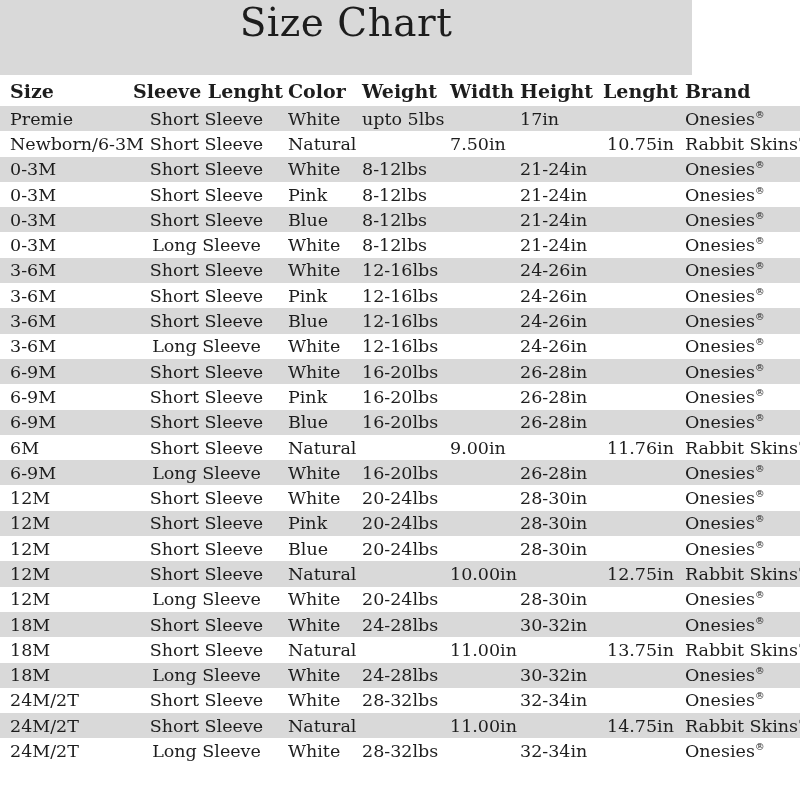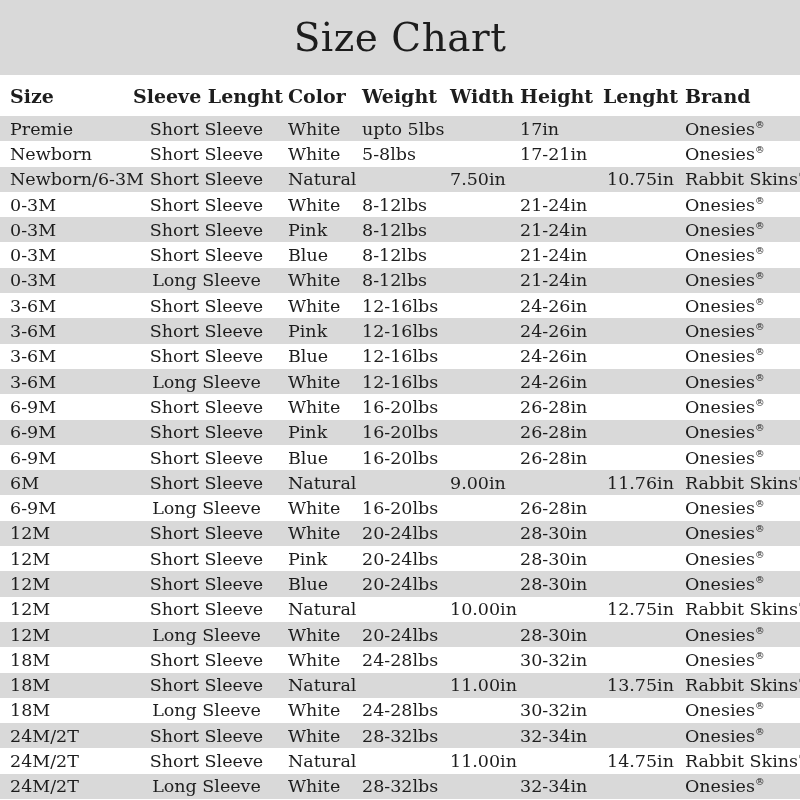--- a/index.html
+++ b/index.html
@@ -12,23 +12,23 @@
   * { box-sizing: border-box; }
   html, body {
     margin: 0; padding: 0;
     width: 800px; height: 800px;
     background: var(--page-bg);
     font-family: "DejaVu Serif", "Liberation Serif", serif;
     color: var(--text);
     overflow: hidden;
   }
   .title-band {
-    width: 800px; height: 75px;
+    width: 692px; height: 75px;
     background: var(--band-bg);
-    display: flex; align-items: center; justify-content: center;
+    display: flex; align-items: flex-start; justify-content: center;
   }
   .page-title {
     margin: 0;
     font-size: 39px;
     font-weight: normal;
     letter-spacing: 0.5px;
     white-space: nowrap;
   }
   table.size-table {
     width: 800px;
@@ -37,21 +37,21 @@
   }
   th, td {
     padding: 0;
     white-space: nowrap;
     overflow: visible;
     vertical-align: middle;
     text-align: left;
   }
   thead th {
     background: var(--header-bg);
-    height: 41px;
+    height: 31px;
     font-size: 19px;
     font-weight: bold;
   }
   tbody td {
     height: 25.3px;
     font-size: 17.5px;
     font-weight: normal;
   }
   tbody tr:nth-child(odd) td { background: var(--stripe-bg); }
   tbody tr:nth-child(even) td { background: var(--page-bg); }
@@ -103,30 +103,20 @@
         <td class="col-0">Premie</td>
         <td class="col-1">Short Sleeve</td>
         <td class="col-2">White</td>
         <td class="col-3">upto 5lbs</td>
         <td class="col-4"></td>
         <td class="col-5">17in</td>
         <td class="col-6"></td>
         <td class="col-7">Onesies<sup>®</sup></td>
       </tr>
       <tr>
-        <td class="col-0">Newborn</td>
-        <td class="col-1">Short Sleeve</td>
-        <td class="col-2">White</td>
-        <td class="col-3">5-8lbs</td>
-        <td class="col-4"></td>
-        <td class="col-5">17-21in</td>
-        <td class="col-6"></td>
-        <td class="col-7">Onesies<sup>®</sup></td>
-      </tr>
-      <tr>
         <td class="col-0">Newborn/6-3M</td>
         <td class="col-1">Short Sleeve</td>
         <td class="col-2">Natural</td>
         <td class="col-3"></td>
         <td class="col-4">7.50in</td>
         <td class="col-5"></td>
         <td class="col-6">10.75in</td>
         <td class="col-7">Rabbit Skins<sup>®</sup></td>
       </tr>
       <tr>

